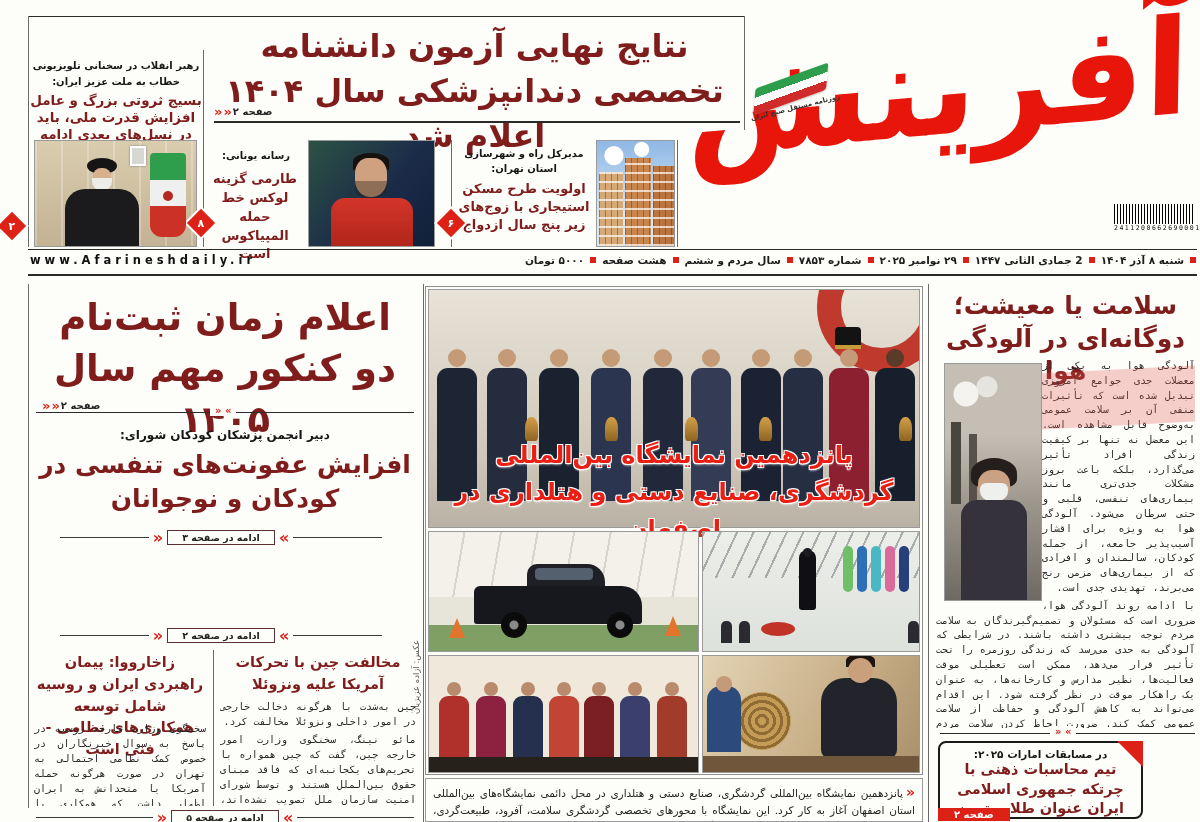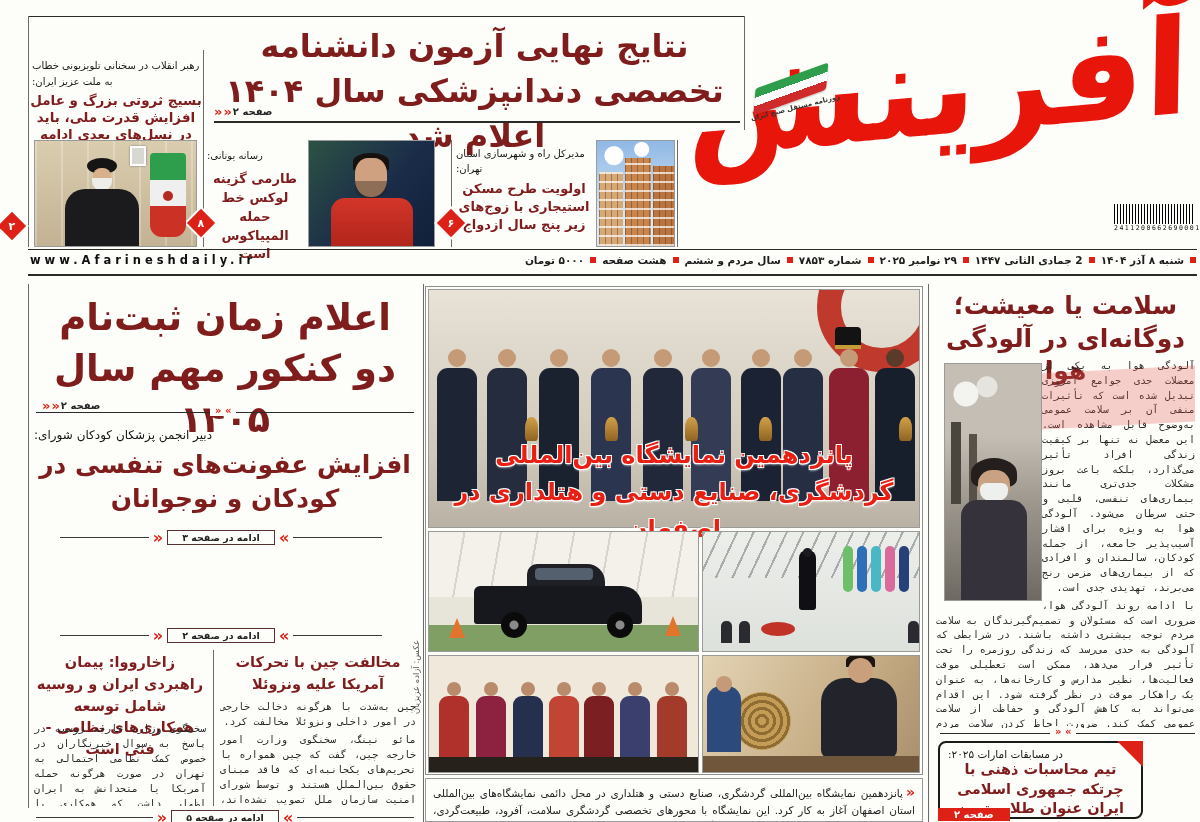--- a/index.html
+++ b/index.html
@@ -3,21 +3,21 @@
 <meta charset="utf-8">
 <style>
   :root{ --red:#dd2117; --ink:#111; }
   *{margin:0;padding:0;box-sizing:border-box;}
   body{background:#e8e8e8;font-family:"DejaVu Sans",sans-serif;}
   .page{position:relative;width:1200px;height:822px;background:#fdfdfa;margin:0 auto;
         overflow:hidden;direction:rtl;color:var(--ink);}
   .abs{position:absolute;}
   .hline{position:absolute;background:#2a2a2a;height:1px;}
   .vline{position:absolute;background:#6a6a6a;width:1px;}
-  .kick{font-weight:normal;text-align:left;color:#161616;}
+  .kick{font-weight:bold;text-align:center;color:#161616;}
   .hl{font-weight:bold;text-align:center;color:#7f1d1d;}
   .bodytxt{text-align:justify;color:#262626;font-family:Liberation Mono, monospace;}
   .bodytxt p{margin-bottom:3px;}
   
   .badge{position:absolute;width:20px;height:20px;background:var(--red);transform:rotate(45deg);
          display:flex;align-items:center;justify-content:center;box-shadow:0 0 0 2px #fdfdfa;}
   .badge span{transform:rotate(-45deg);color:#fff;font-size:11px;font-weight:bold;}
   
   .pgmark{position:absolute;display:flex;align-items:center;gap:3px;font-size:10px;font-weight:bold;color:#222;}
   .pgmark .chv::before{content:"«";color:var(--red);font-weight:bold;font-size:13px;letter-spacing:-2px;}

